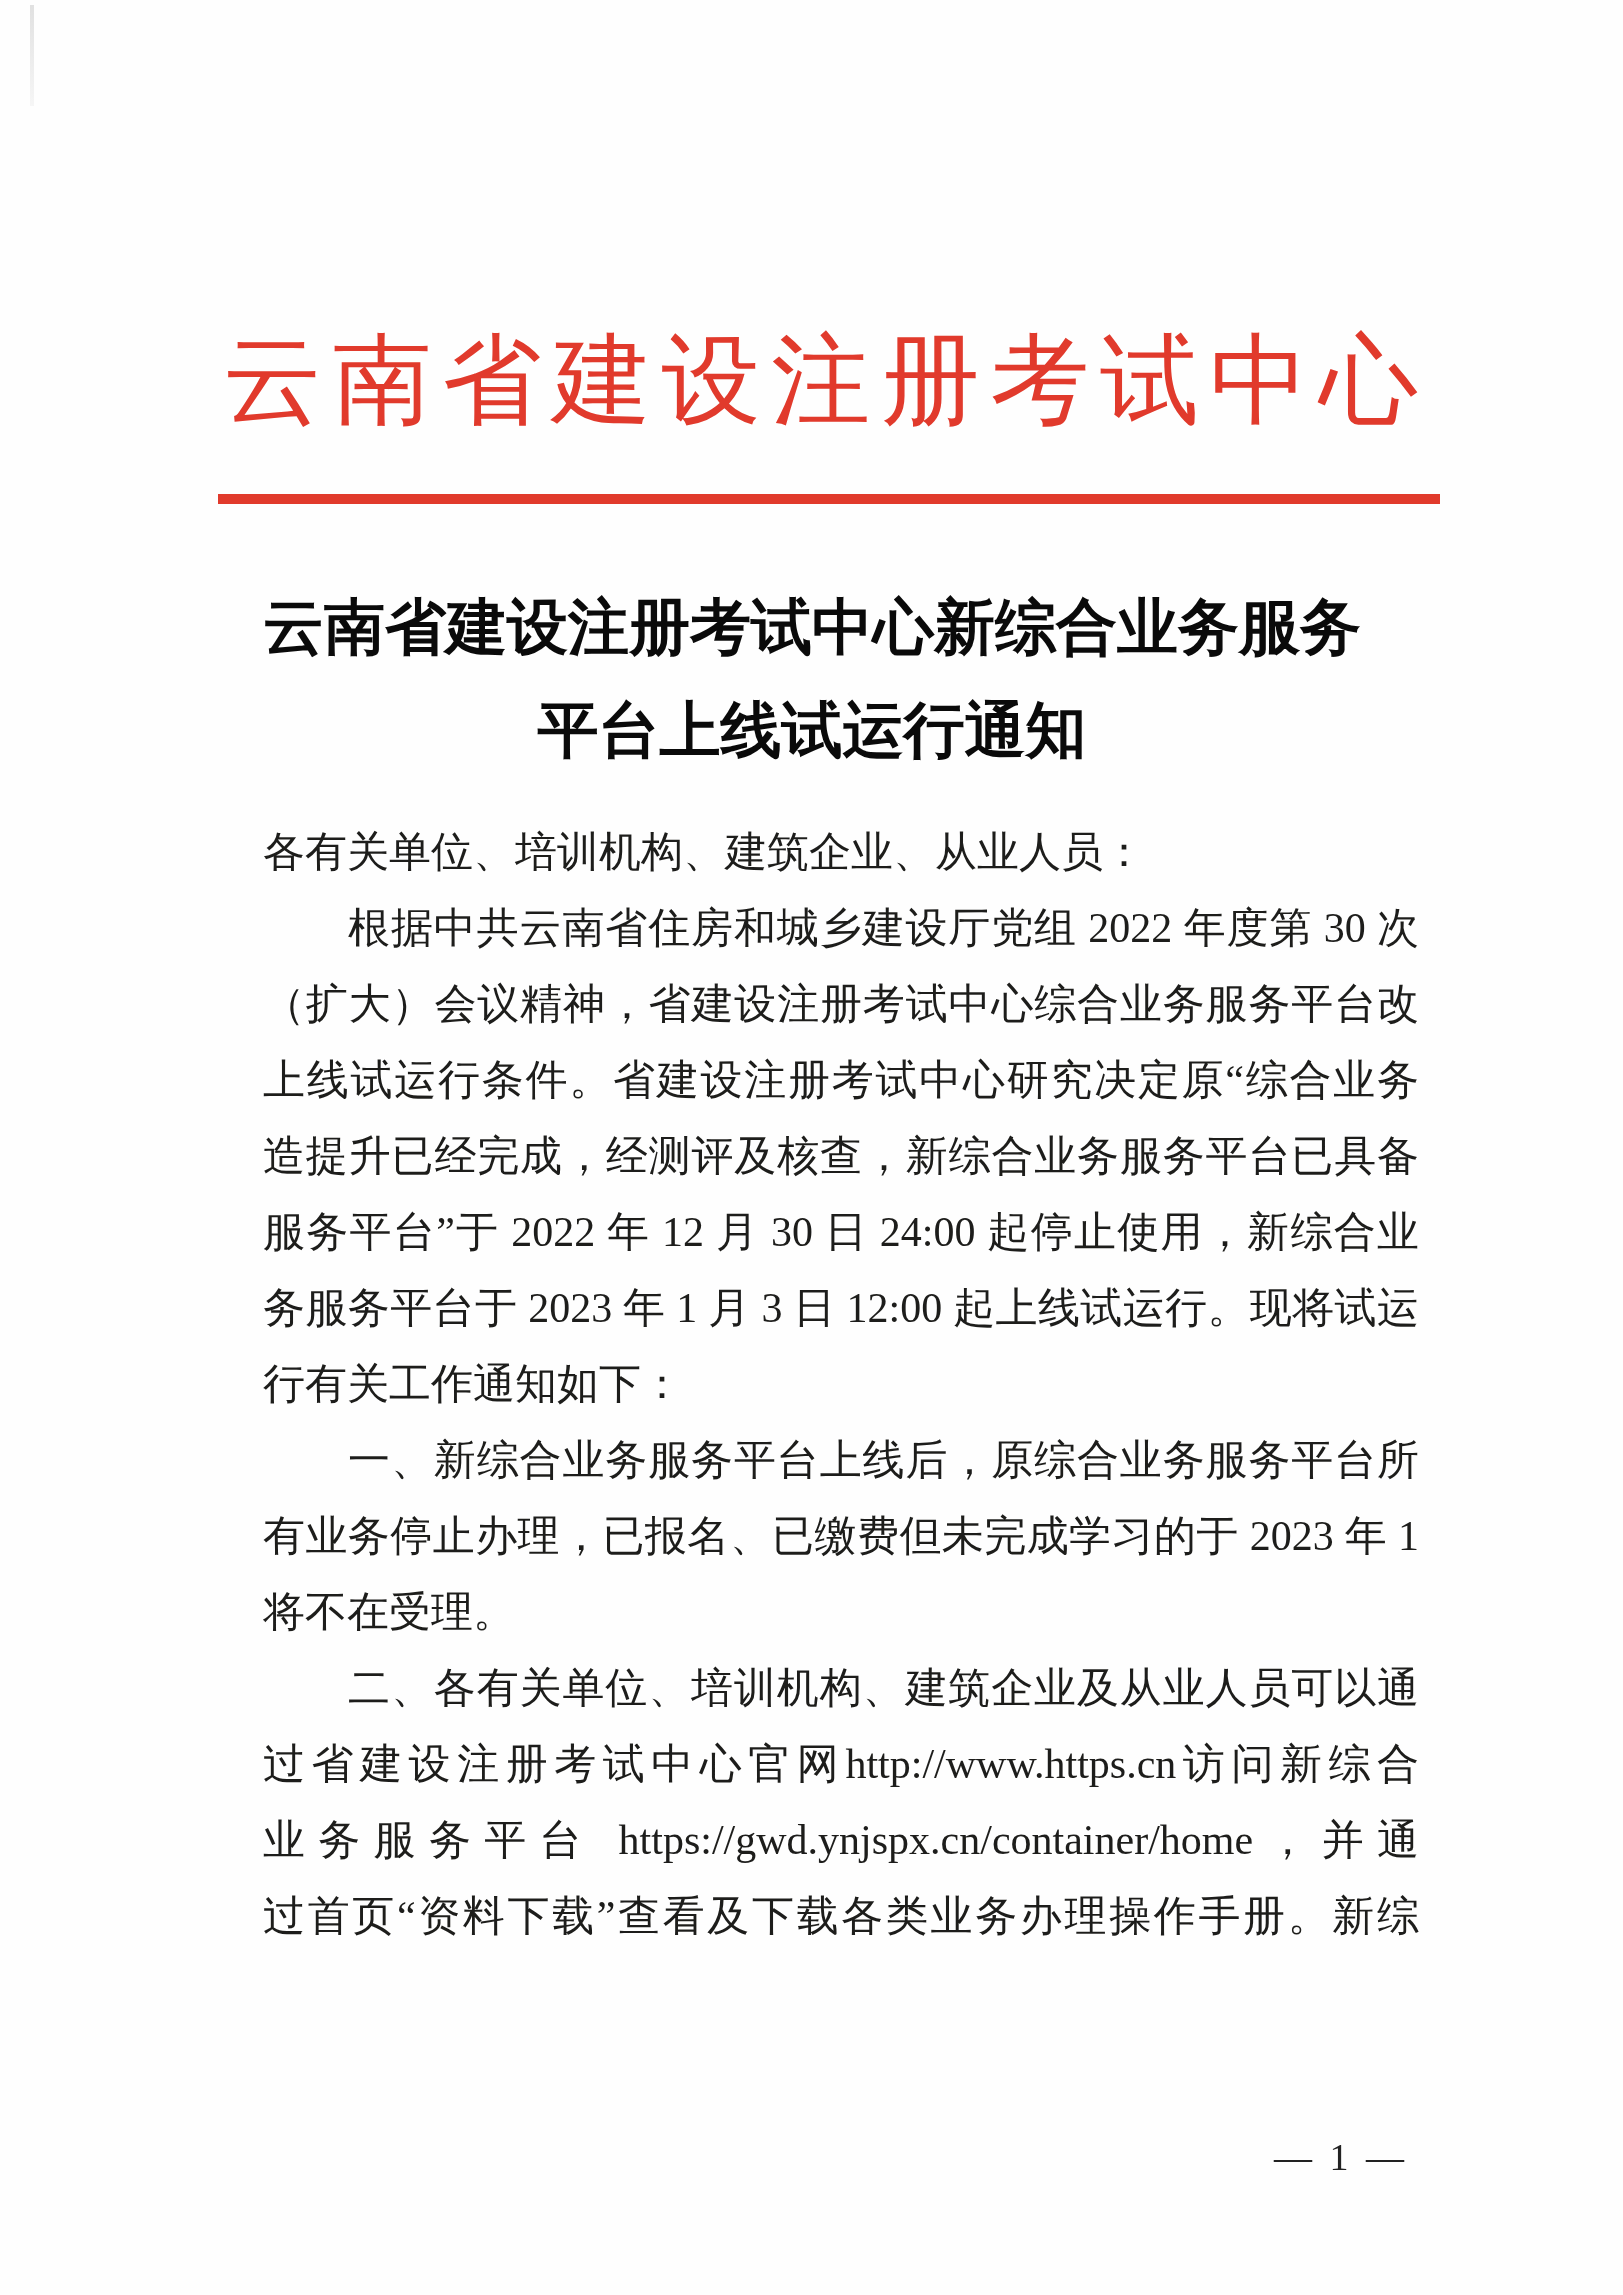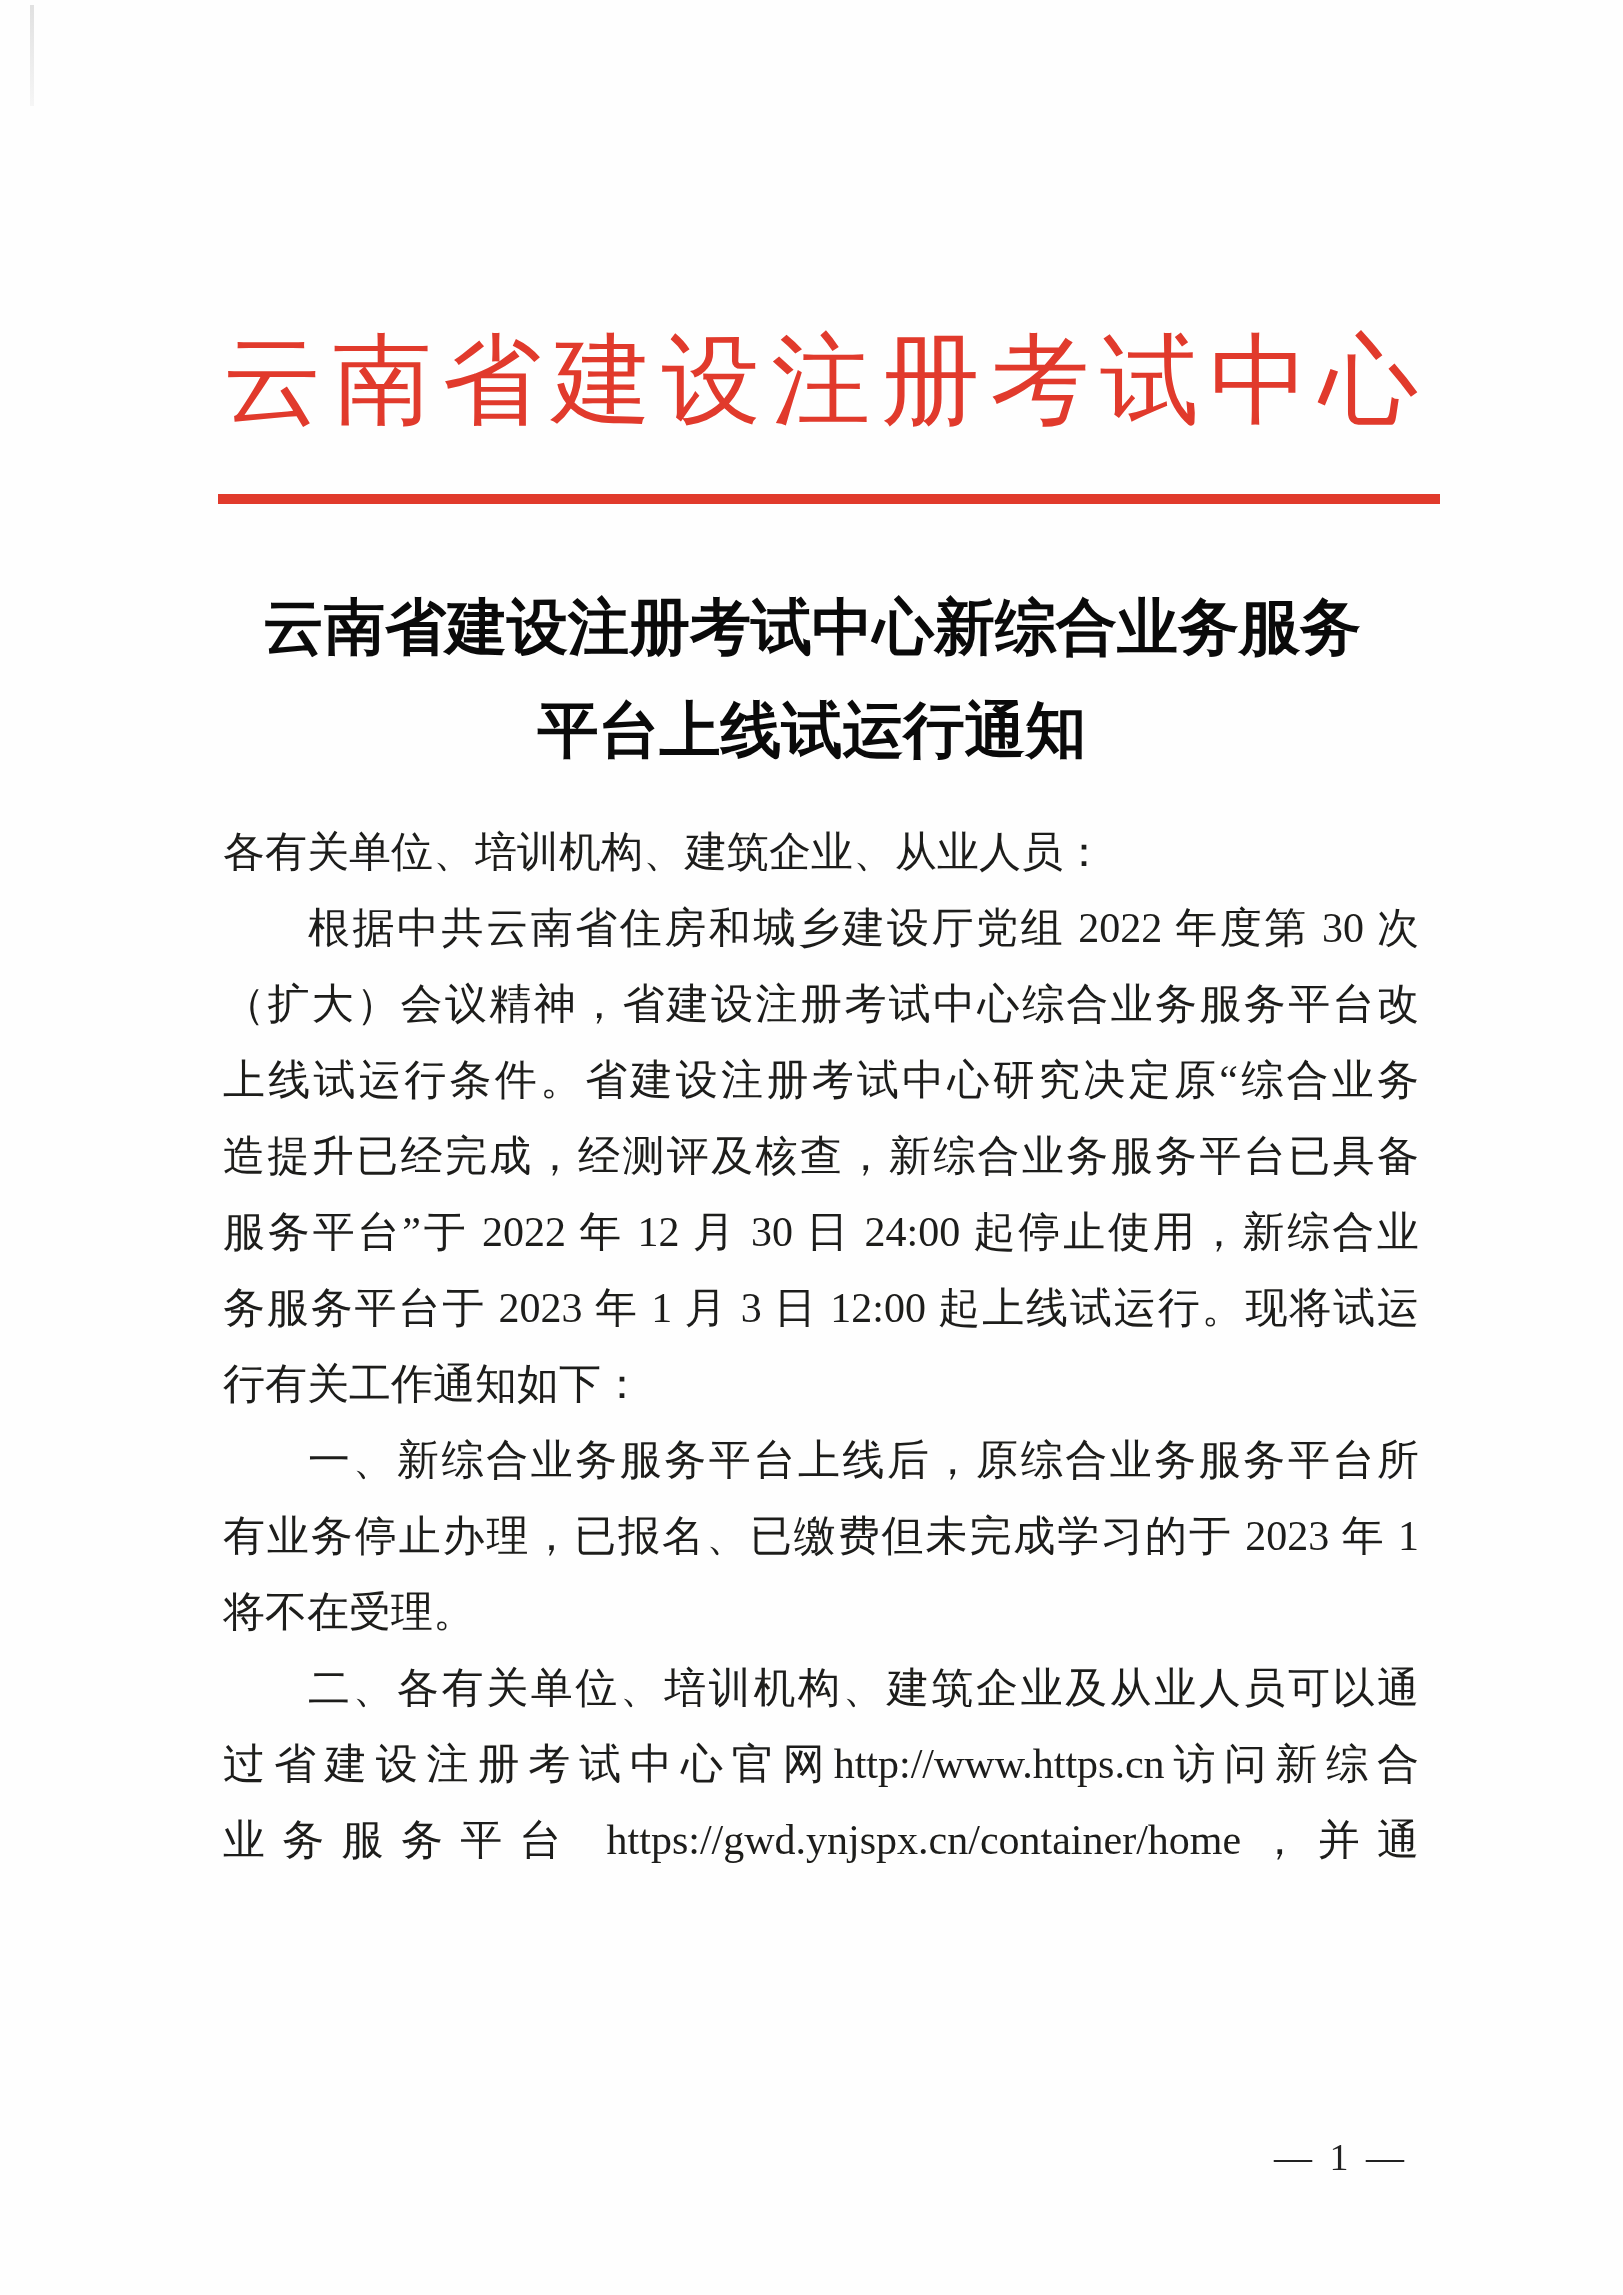--- a/index.html
+++ b/index.html
@@ -56,20 +56,21 @@
     position:absolute;
     left:223px;top:814px;
     width:1196px;
     font-size:42px;
     line-height:76px;
     color:var(--ink);
   }
   .body-line{
     text-align:justify;
     text-align-last:left;
+    margin-left:40px;
   }
   .body-line.just{
     text-align-last:justify;
   }
   .body-line.ind{
     text-indent:85px;
   }
   .page-number{
     position:absolute;
     top:2137px;
@@ -104,18 +105,19 @@
       <div class="body-line just">造提升已经完成，经测评及核查，新综合业务服务平台已具备</div>
       <div class="body-line just">服务平台”于 2022 年 12 月 30 日 24:00 起停止使用，新综合业</div>
       <div class="body-line just">务服务平台于 2023 年 1 月 3 日 12:00 起上线试运行。现将试运</div>
       <div class="body-line">行有关工作通知如下：</div>
       <div class="body-line just ind">一、新综合业务服务平台上线后，原综合业务服务平台所</div>
       <div class="body-line just">有业务停止办理，已报名、已缴费但未完成学习的于 2023 年 1</div>
       <div class="body-line">将不在受理。</div>
       <div class="body-line just ind">二、各有关单位、培训机构、建筑企业及从业人员可以通</div>
       <div class="body-line just">过省建设注册考试中心官网http://www.https.cn访问新综合</div>
       <div class="body-line just">业务服务平台 https://gwd.ynjspx.cn/container/home，并通</div>
+      <div class="body-line just">过首页“资料下载”查看及下载各类业务办理操作手册。新综</div>
     </div>
 
   <div class="page-number">— 1 —</div>
 
 </div>
 
 
 </body></html>

